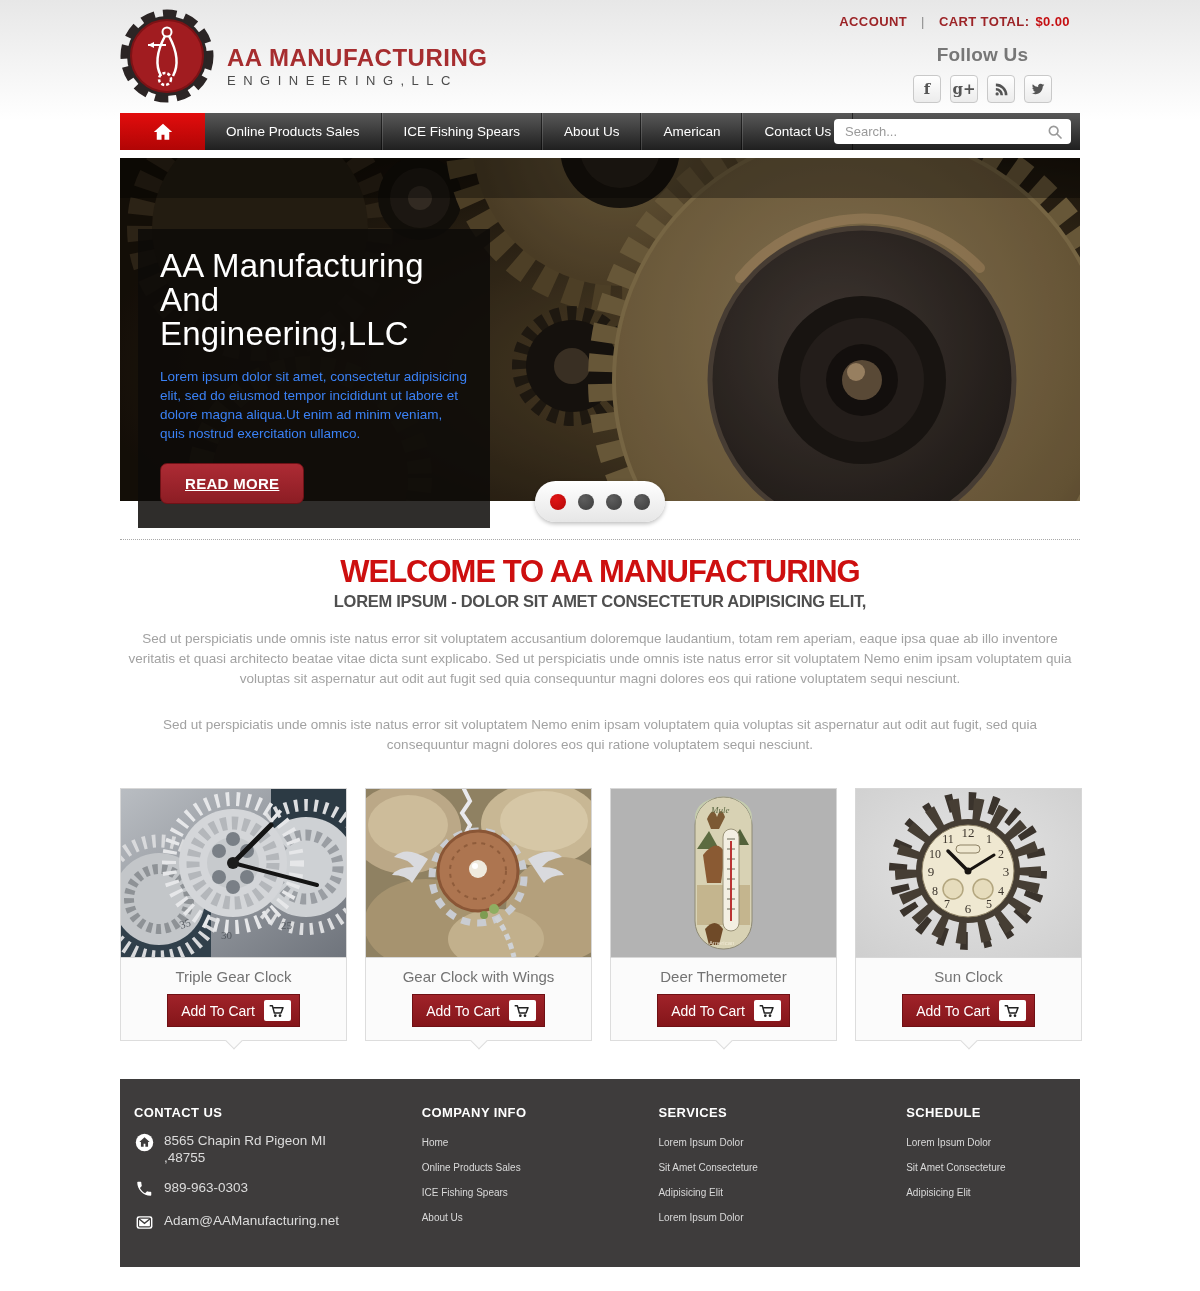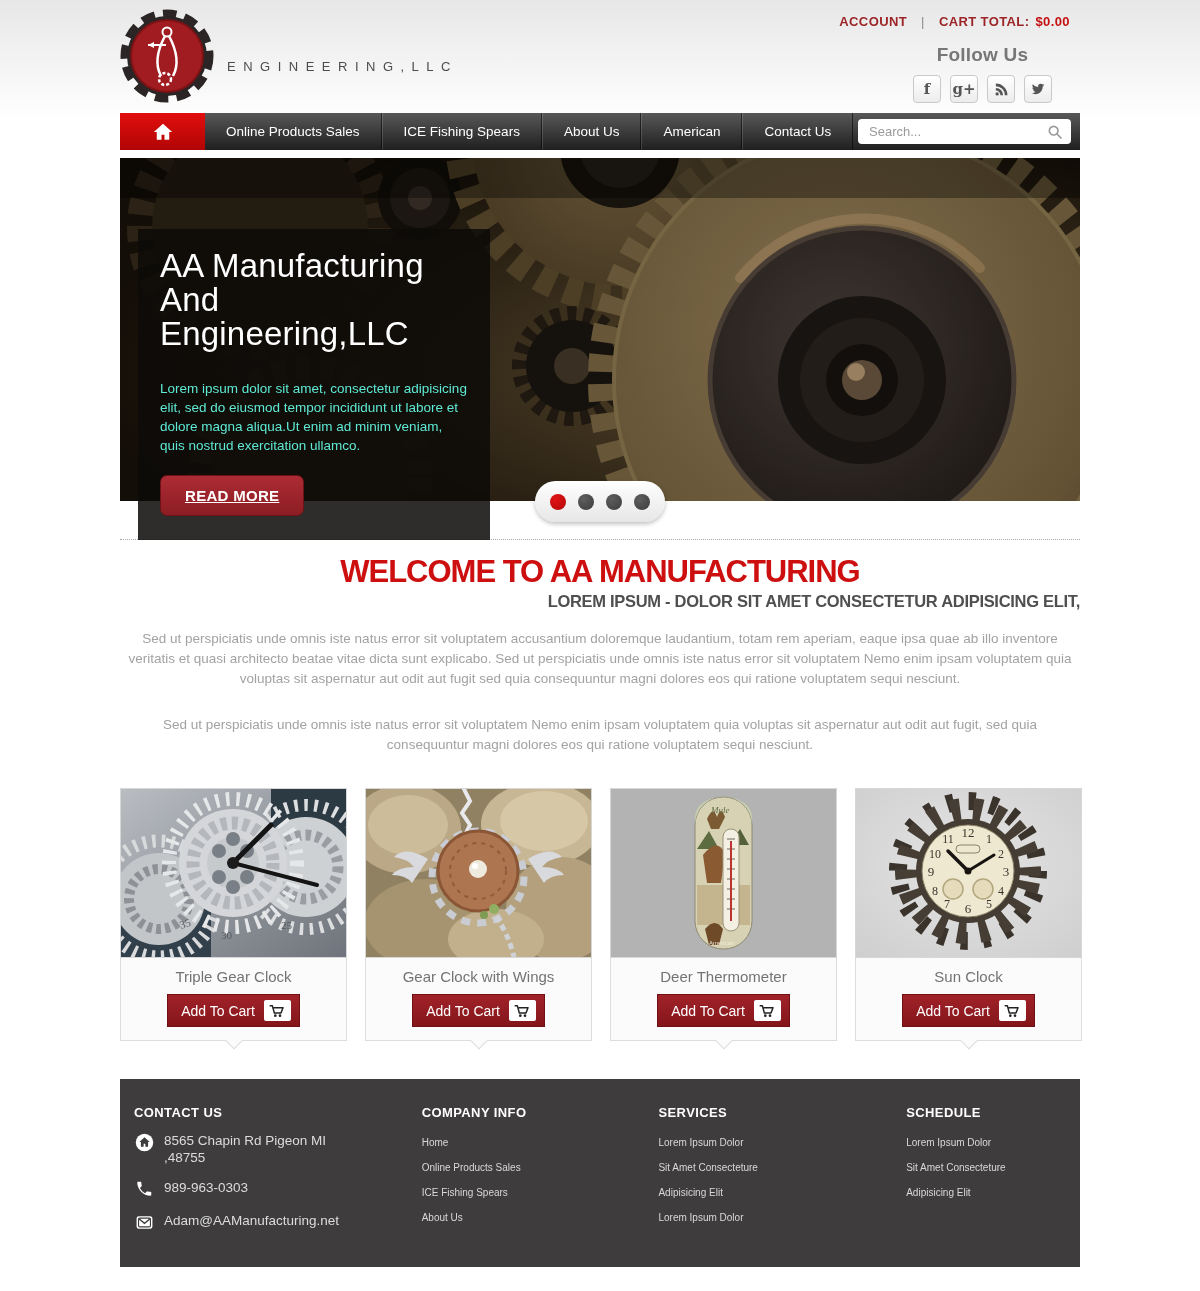--- a/index.html
+++ b/index.html
@@ -27,43 +27,43 @@
 
   
   .nav { height:37px; display:flex; background:linear-gradient(#585858,#1f1f1f); position:relative; }
   .home-btn { width:85px; height:37px; background:linear-gradient(#e20d0d,#b10505); display:flex; align-items:center; justify-content:center; cursor:pointer; }
   .menu { display:flex; list-style:none; height:37px; }
   .menu li { display:flex; }
   .menu a { color:#fff; font-size:13.5px; text-decoration:none; display:flex; align-items:center; padding:0 21px;
       border-left:1px solid rgba(255,255,255,.14); border-right:1px solid rgba(0,0,0,.55); }
   .menu li:first-child a { border-left:none; }
   .search-wrap { position:absolute; right:9px; top:6px; }
-  .search-input { width:213px; height:25px; border:none; border-radius:4px; padding:0 30px 0 11px; font-size:13px; color:#666;
+  .search-input { width:237px; height:25px; border:none; border-radius:4px; padding:0 30px 0 11px; font-size:13px; color:#666;
       font-family:"Liberation Sans", sans-serif; background:#fff; outline:none; }
   .search-input::placeholder { color:#9a9a9a; }
   .search-icon { position:absolute; right:8px; top:5px; }
 
   
   .slider { margin-top:8px; height:343px; position:relative; background:#17110d; }
   .slider svg.hero-art { position:absolute; left:0; top:0; }
   .hero-overlay { position:absolute; left:18px; top:71px; width:352px; background:rgba(13,10,8,.86); padding:20px 22px 24px; }
   .hero-title { color:#fff; font-size:33px; line-height:34px; font-weight:normal; letter-spacing:.2px; }
-  .hero-text { color:#5eead4; font-size:13.5px; line-height:19px; margin-top:28px; }
+  .hero-text { color:#3b82f6; font-size:13.5px; line-height:19px; margin-top:16px; }
   .read-more { display:inline-block; margin-top:20px; padding:11px 24px; color:#fff; font-weight:bold; font-size:15px;
       background:linear-gradient(#ad2b34,#8c1d24); border:1px solid #6f1217; border-radius:7px; cursor:pointer; letter-spacing:.3px; }
   .dots-pill { position:absolute; left:50%; bottom:-21px; transform:translateX(-50%); height:41px; padding:0 15px;
       background:linear-gradient(#ffffff,#e6e6e6); border-radius:21px; display:flex; align-items:center; gap:12px;
       box-shadow:0 2px 4px rgba(0,0,0,.25); z-index:5; }
   .dot { width:16px; height:16px; border-radius:50%; background:radial-gradient(circle at 35% 30%, #5e5e5e, #3c3c3c); cursor:pointer; }
   .dot.active { background:radial-gradient(circle at 35% 30%, #e01414, #b40808); }
 
   
   .welcome { margin-top:38px; border-top:1px dotted #a9a9a9; padding-top:14px; text-align:center; }
   .welcome-title { color:#cd0f0f; font-size:31px; font-weight:bold; letter-spacing:-1px; }
-  .welcome-subtitle { color:#4f4f4f; font-size:16.5px; font-weight:bold; letter-spacing:-.3px; margin-top:2px;text-align:right; }
+  .welcome-subtitle { color:#4f4f4f; font-size:16.5px; font-weight:bold; letter-spacing:-.3px; margin-top:2px; }
   .welcome-p { color:#a2a2a2; font-size:13.5px; line-height:20px; margin:18px auto 0; width:945px; }
   .welcome-p.second { margin-top:26px; width:940px; }
 
   
   .products-head { margin-top:30px; padding:0 0 10px 13px; border-bottom:1px dotted #a9a9a9; }
   .products-title { color:#b70d0d; font-size:26px; font-weight:bold; letter-spacing:.2px; }
   .cards { display:flex; gap:18px; margin-top:33px; }
   .card { width:227px; position:relative; }
   .card-img { width:227px; height:170px; border:1px solid #d7d7d7; background:#eee; overflow:hidden; }
   .card-img svg { display:block; }
@@ -103,20 +103,21 @@
           <circle cx="47" cy="47" r="36" fill="#a11c20"></circle>
           <circle cx="47" cy="47" r="36" fill="none" stroke="#7c1215" stroke-width="2"></circle>
           <circle cx="47" cy="23" r="4.5" fill="none" stroke="#fff" stroke-width="2"></circle>
           <path d="M45 27 C37 42 35 56 41 67" fill="none" stroke="#fff" stroke-width="2.5"></path>
           <path d="M49 27 C57 42 59 56 53 67" fill="none" stroke="#fff" stroke-width="2.5"></path>
           <line x1="28" y1="36" x2="46" y2="36" stroke="#fff" stroke-width="2"></line>
           <path d="M28 36 l6 -3 v6 z" fill="#fff"></path>
           <circle cx="45" cy="70" r="6" fill="none" stroke="#fff" stroke-width="2.5" stroke-dasharray="3 2"></circle>
         </svg>
         <div class="brand-text">
+          <div class="brand-line1">AA MANUFACTURING</div>
           <div class="brand-line2">ENGINEERING,LLC</div>
         </div>
       </div>
 
       <div class="topbar">
         <a href="#">ACCOUNT</a><span class="sep">|</span><span>CART TOTAL:</span><span class="cart-value">$0.00</span>
       </div>
 
       <div class="follow">
         <div class="follow-label">Follow Us</div>

